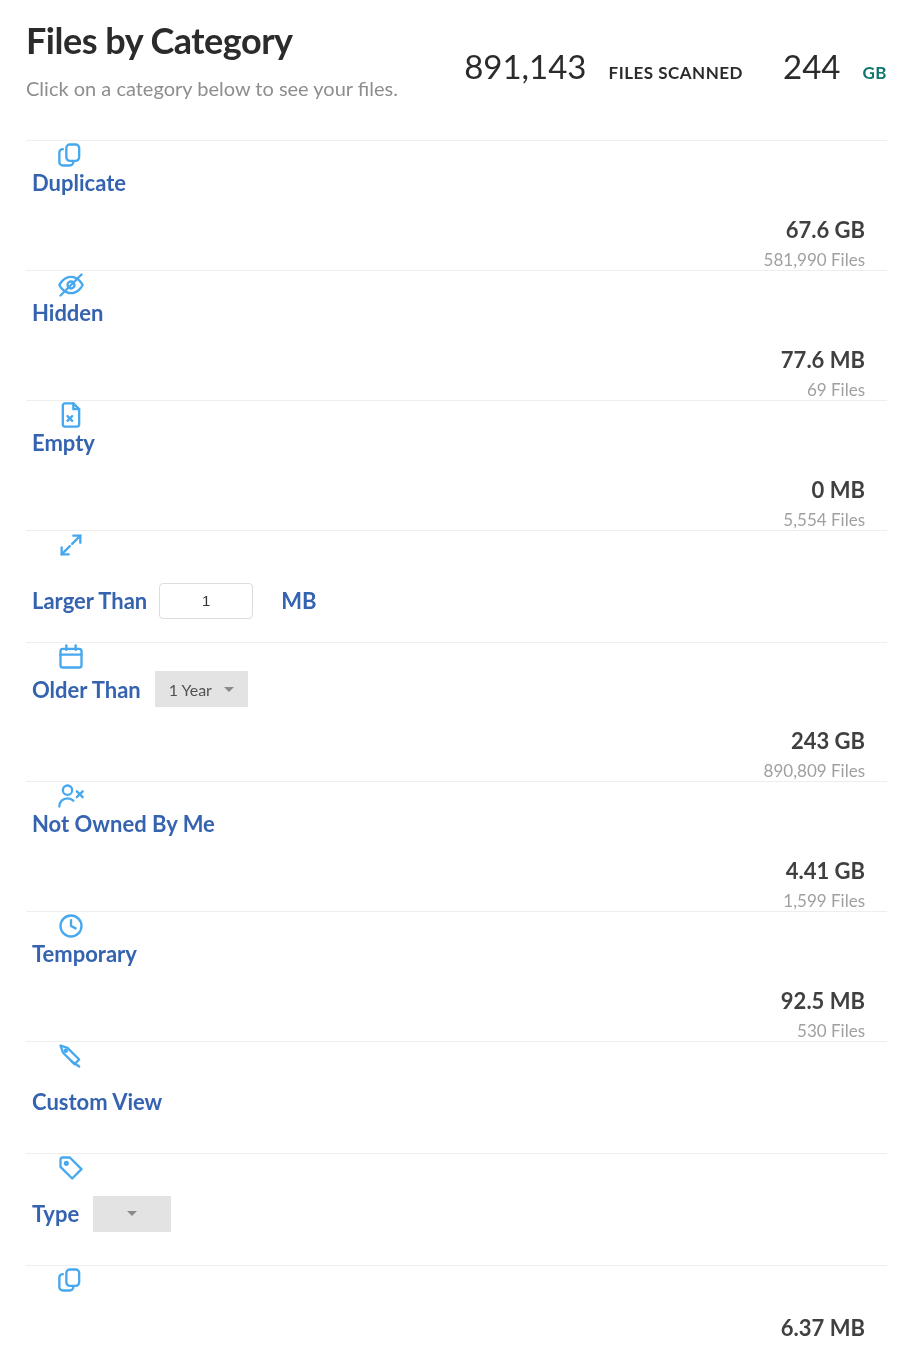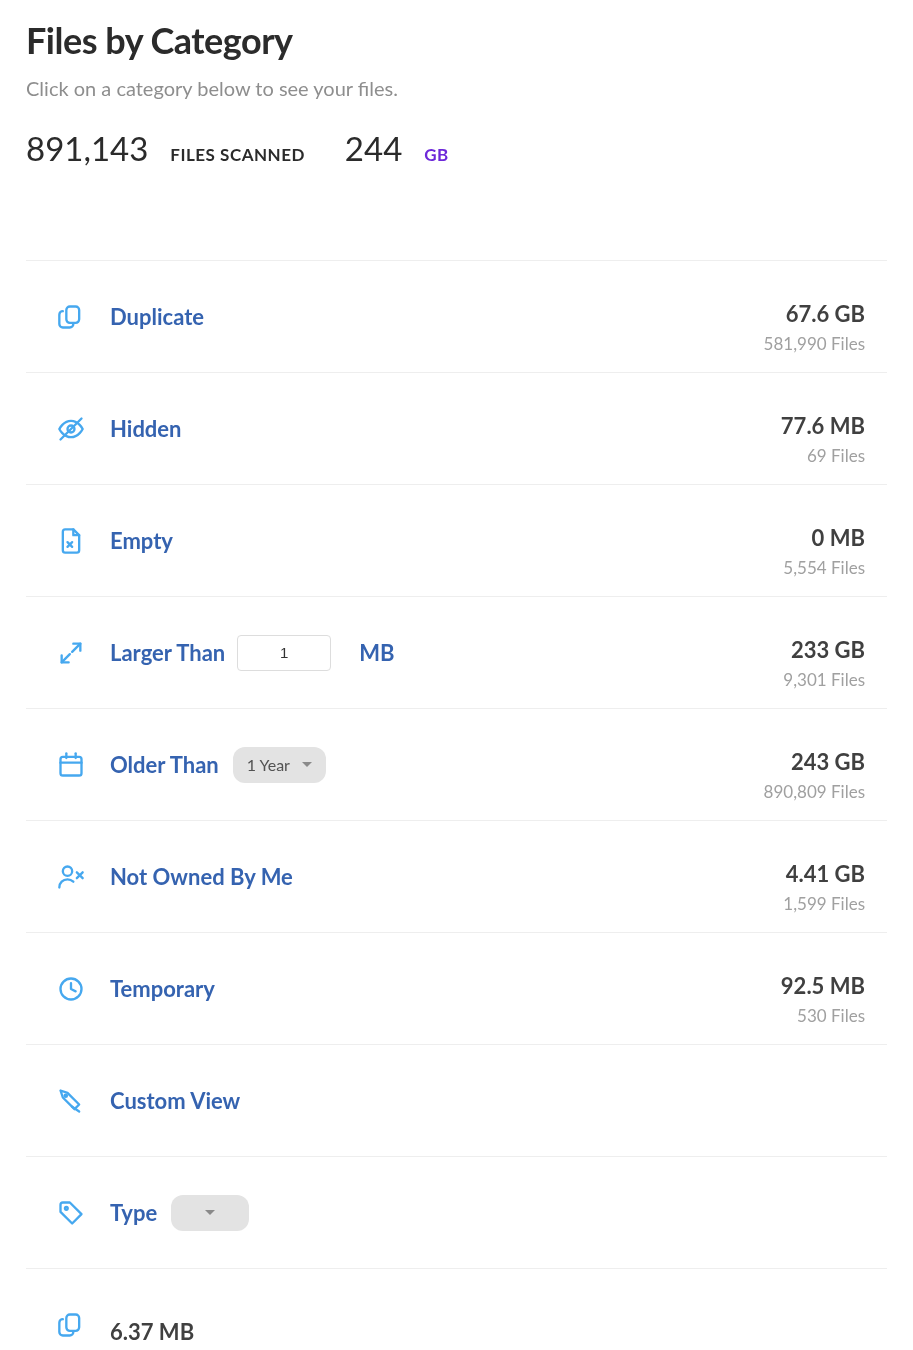--- a/index.html
+++ b/index.html
@@ -7,22 +7,21 @@
     font-family: -apple-system, BlinkMacSystemFont, "Segoe UI", "Lato", sans-serif;
     background: #fff;
     width: 913px;
     color: #333;
     padding: 18px 26px 30px 26px;
   }
   .header {
     display: flex;
     justify-content: flex-start;
     align-items: flex-start;
-    margin-bottom: 92px;
-    flex-direction: column;
+    margin-bottom: 40px;
   }
   .header-left { flex: 1; }
   .title {
     font-size: 36px;
     font-weight: 700;
     color: #2b2b2b;
     letter-spacing: -0.5px;
     margin-bottom: 14px;
   }
   .subtitle {
@@ -43,30 +42,30 @@
   .stat-label {
     font-size: 17px;
     font-weight: 700;
     color: #2b2b2b;
     letter-spacing: 0.5px;
     margin-right: 18px;
   }
   .stat-unit {
     font-size: 17px;
     font-weight: 700;
-    color: #6d28d9;
+    color: #0f766e;
     letter-spacing: 0.5px;
   }
   .list { border-top: 1px solid #eee; }
   .row {
     display: flex;
-    align-items: center;
     border-bottom: 1px solid #eee;
     min-height: 112px;
     padding: 0 6px;
+    flex-direction: column;
   }
   .icon-col {
     width: 78px;
     display: flex;
     justify-content: center;
     align-items: center;
     flex-shrink:0;
   }
   .icon-col svg { width: 28px; height: 28px; stroke: #46a8ef; fill: none; stroke-width: 2; stroke-linecap: round; stroke-linejoin: round; }
   .label-col {
@@ -109,21 +108,21 @@
   .unit-label {
     font-size: 22px;
     font-weight: 700;
     color: #3563b0;
     margin-left: 16px;
   }
   .select-box {
     display: inline-flex;
     align-items: center;
     background: #e3e3e3;
-    border-radius: 12px;
+    border-radius: 0;
     height: 36px;
     padding: 0 14px;
     margin-left: 6px;
     font-size: 16px;
     color: #525252;
     gap: 12px;
     cursor:pointer;
   }
   .select-box.empty { width: 78px; justify-content:center; }
   .caret {
@@ -209,24 +208,20 @@
           <polyline points="10 20 4 20 4 14"></polyline>
           <line x1="20" y1="4" x2="13" y2="11"></line>
           <line x1="4" y1="20" x2="11" y2="13"></line>
         </svg>
     </div>
     <div class="label-col">
       <span class="cat-label">Larger Than</span>
       <input class="num-input" type="text" value="1" style="">
       <span class="unit-label">MB</span>
     </div>
-    <div class="right-col">
-      <div class="size">233 GB</div>
-      <div class="files">9,301 Files</div>
-    </div>
   </div>
 
   <div class="row">
     <div class="icon-col">
       <svg viewBox="0 0 24 24">
           <rect x="3" y="5" width="18" height="16" rx="2"></rect>
           <line x1="3" y1="10" x2="21" y2="10"></line>
           <line x1="8" y1="2" x2="8" y2="6"></line>
           <line x1="16" y1="2" x2="16" y2="6"></line>
         </svg>

